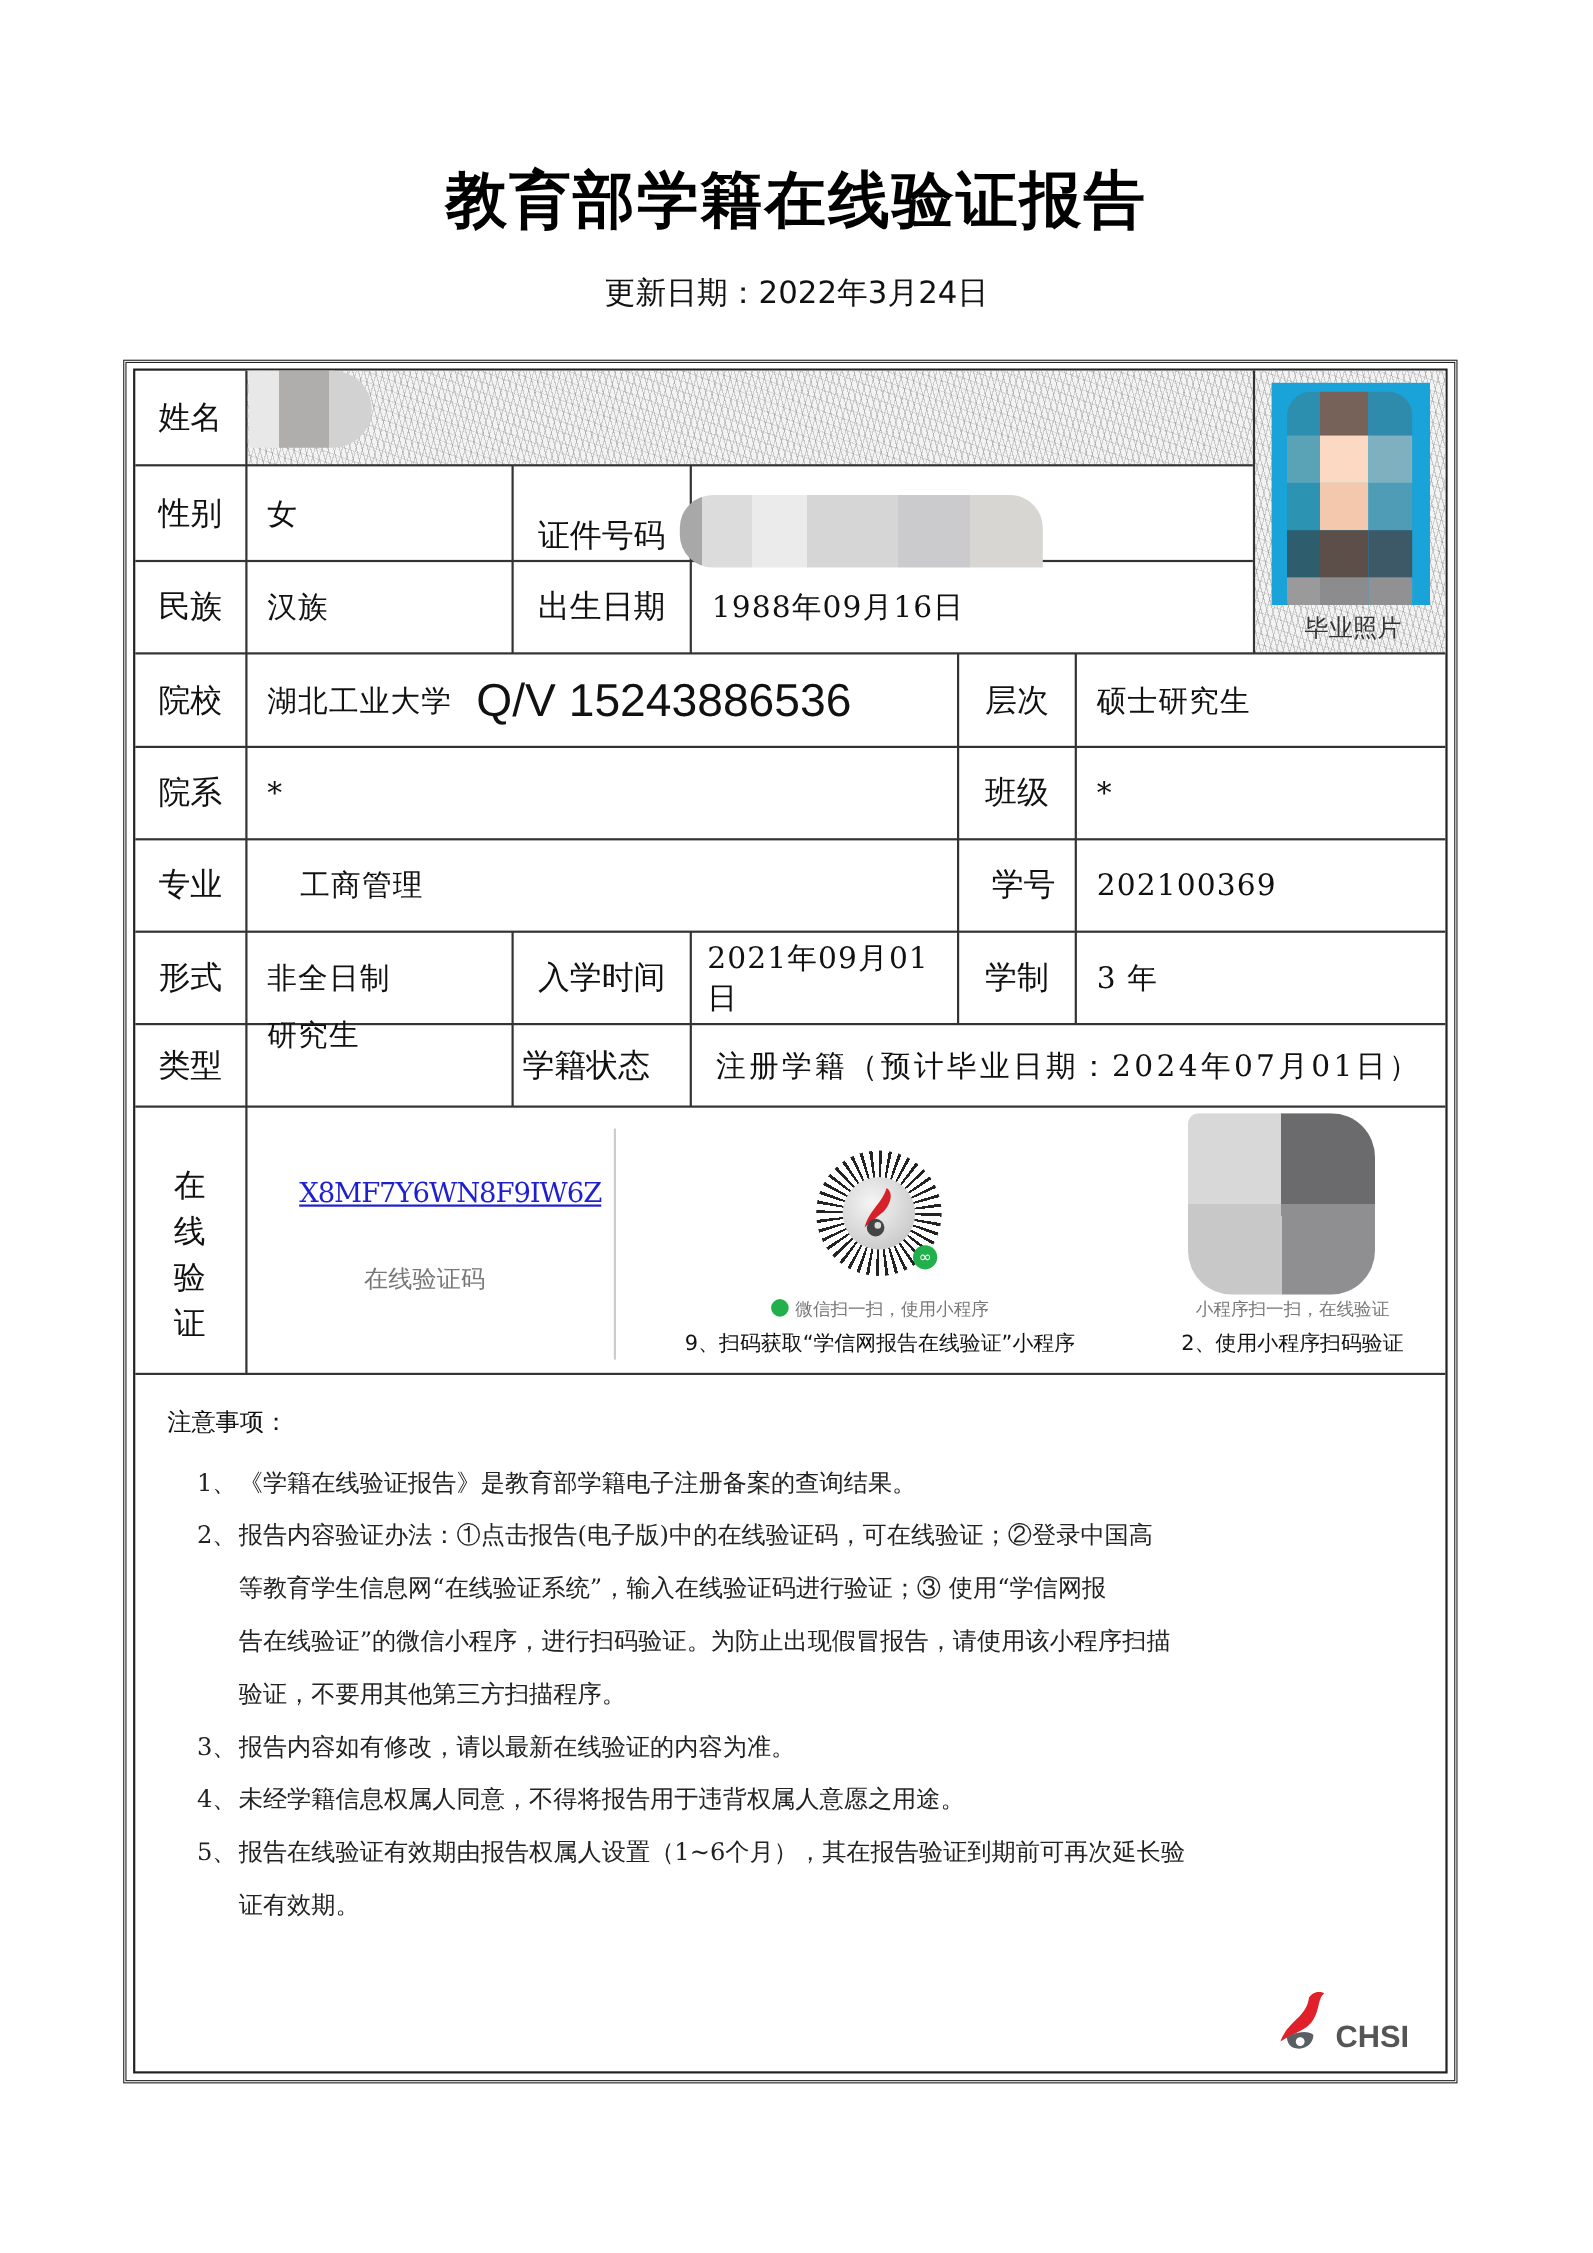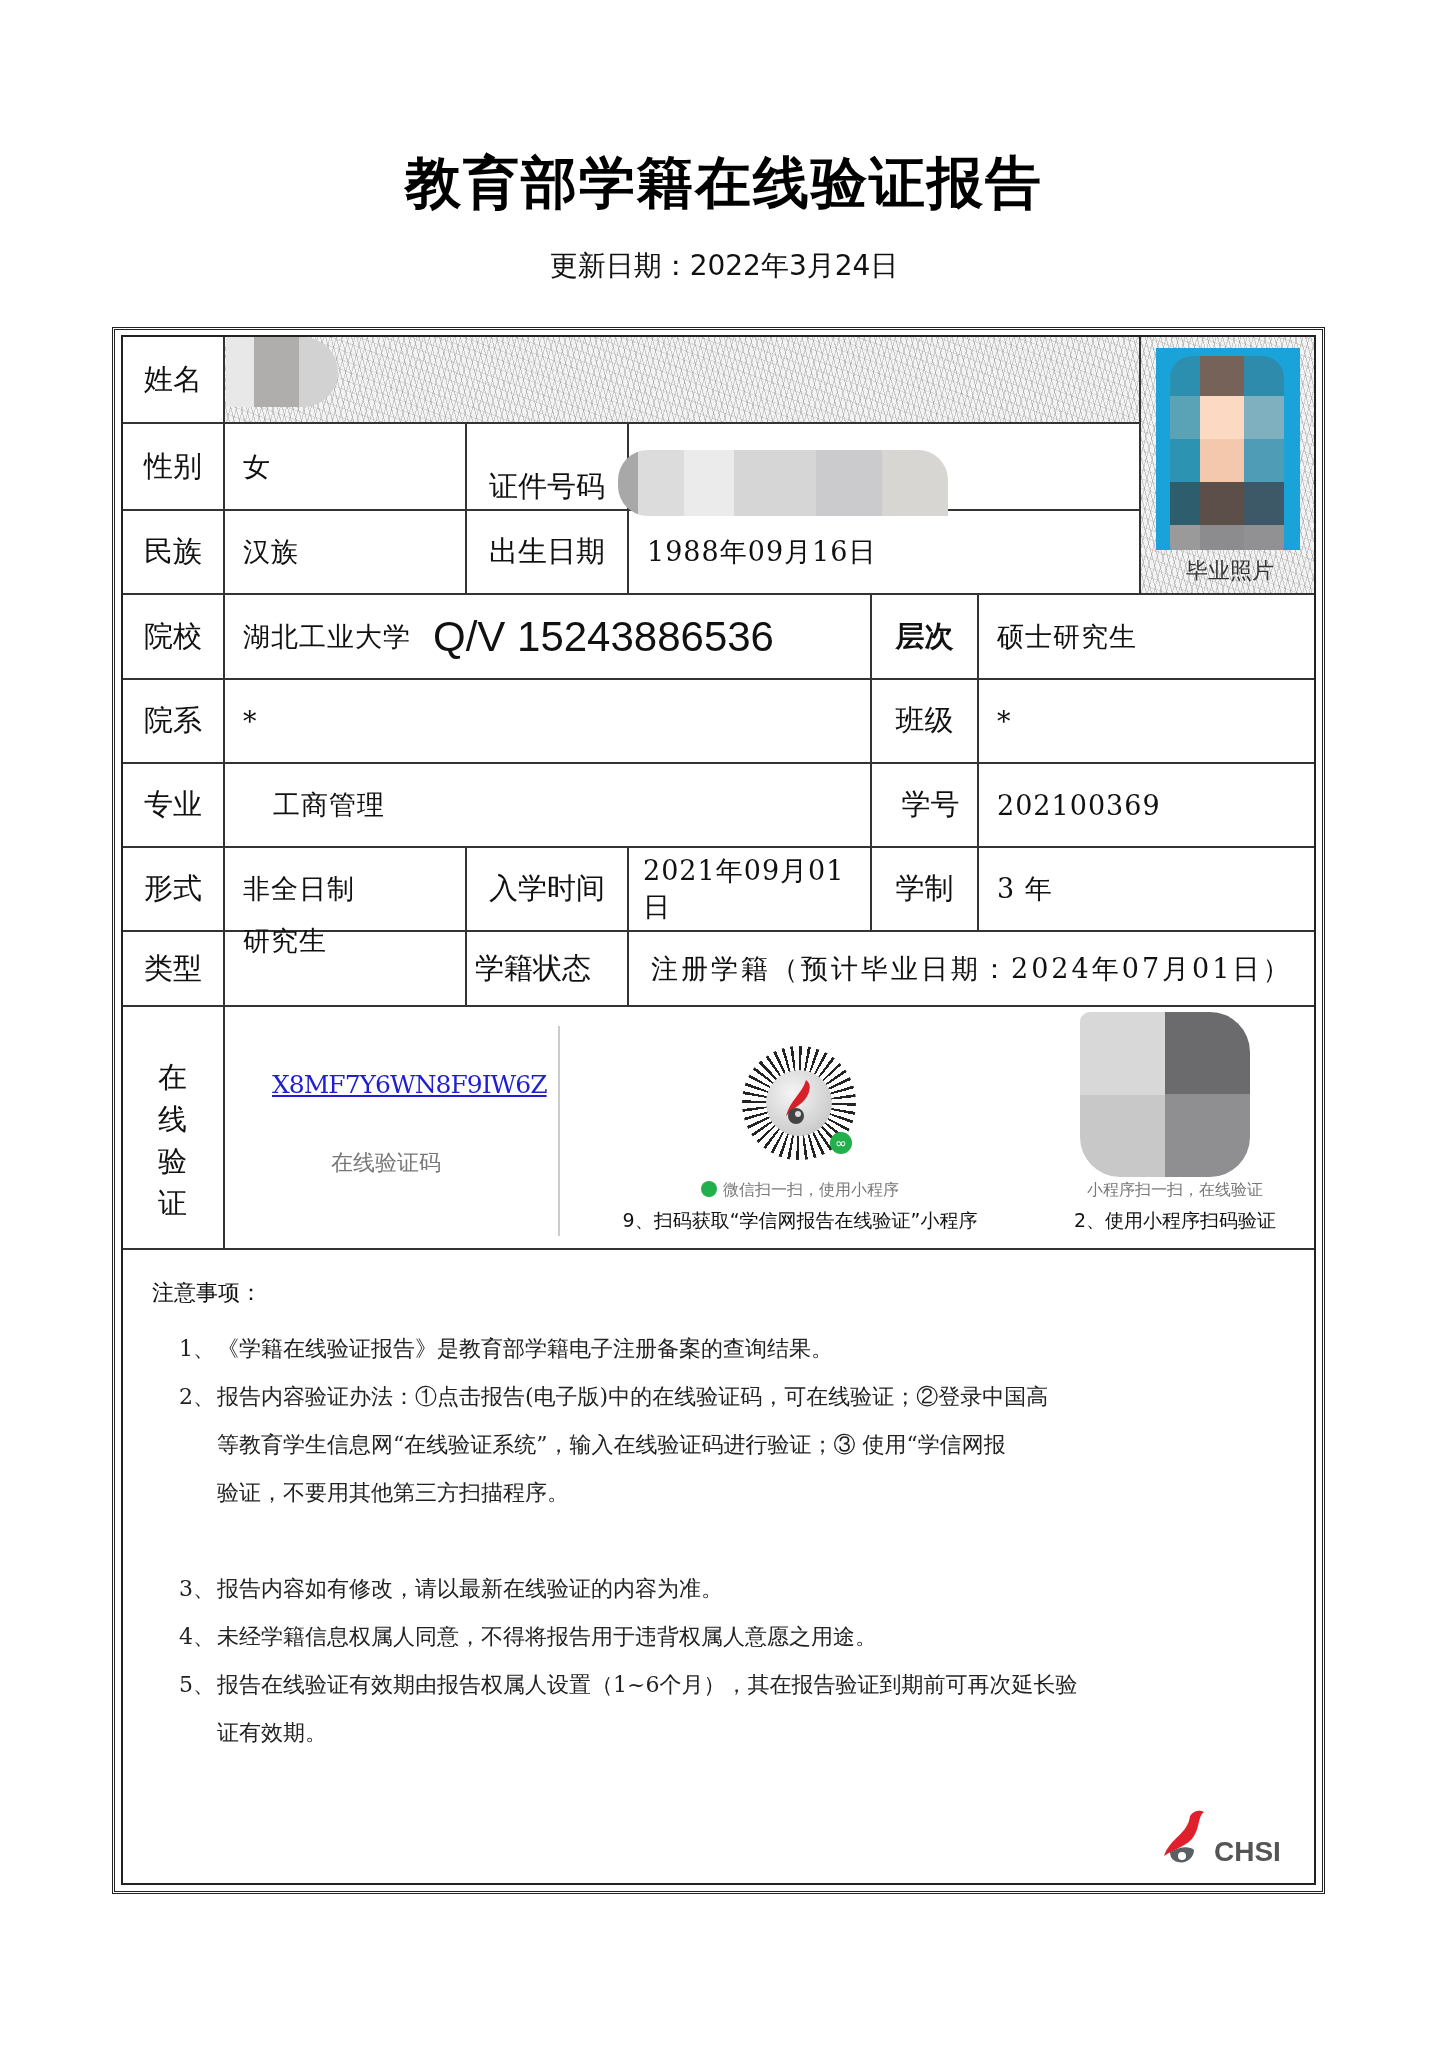--- a/index.html
+++ b/index.html
@@ -117,21 +117,21 @@
       <div style="background:#919193"></div>
   </div>
 </div>
 <div class="photo-caption">毕业照片</div>
 
 <div class="cell lbl" style="left:123px;top:595px;width:100px;height:83px;">院校</div>
 <div class="cell val" style="left:225px;top:595px;width:697px;height:83px;">
   <span>湖北工业大学</span>
   <span style="font-family:'Liberation Sans','DejaVu Sans',sans-serif;font-size:42px;margin-left:22px;letter-spacing:0;">Q/V 15243886536</span>
 </div>
-<div class="cell lbl" style="left:872px;top:595px;width:105px;height:83px;font-weight:bold;">层次</div>
+<div class="cell lbl" style="left:872px;top:595px;width:105px;height:83px;">层次</div>
 <div class="cell val" style="left:979px;top:595px;width:335px;height:83px;">硕士研究生</div>
 
 <div class="cell lbl" style="left:123px;top:680px;width:100px;height:82px;">院系</div>
 <div class="cell val" style="left:225px;top:680px;width:645px;height:82px;">*</div>
 <div class="cell lbl" style="left:872px;top:680px;width:105px;height:82px;">班级</div>
 <div class="cell val" style="left:979px;top:680px;width:335px;height:82px;">*</div>
 
 <div class="cell lbl" style="left:123px;top:764px;width:100px;height:82px;">专业</div>
 <div class="cell val" style="left:225px;top:764px;width:645px;height:82px;padding-left:48px;">工商管理</div>
 <div class="cell lbl" style="left:872px;top:764px;width:105px;height:82px;padding-left:12px;">学号</div>
@@ -178,20 +178,21 @@
 <div class="step" style="left:1060px;width:230px;top:1208px;">2、使用小程序扫码验证</div>
 
 <div class="notes-title">注意事项：</div>
 
 <div class="note" style="top:1325px;">
   <span class="num">1、</span><span>《学籍在线验证报告》是教育部学籍电子注册备案的查询结果。</span>
 </div>
 <div class="note" style="top:1373px;">
   <span class="num">2、</span><span>报告内容验证办法：①点击报告(电子版)中的在线验证码，可在线验证；②登录中国高</span>
   <span class="line">等教育学生信息网“在线验证系统”，输入在线验证码进行验证；③ 使用“学信网报</span>
+  <span class="line">告在线验证”的微信小程序，进行扫码验证。为防止出现假冒报告，请使用该小程序扫描</span>
   <span class="line">验证，不要用其他第三方扫描程序。</span>
 </div>
 <div class="note" style="top:1565px;">
   <span class="num">3、</span><span>报告内容如有修改，请以最新在线验证的内容为准。</span>
 </div>
 <div class="note" style="top:1613px;">
   <span class="num">4、</span><span>未经学籍信息权属人同意，不得将报告用于违背权属人意愿之用途。</span>
 </div>
 <div class="note" style="top:1661px;">
   <span class="num">5、</span><span>报告在线验证有效期由报告权属人设置（1~6个月），其在报告验证到期前可再次延长验</span>

